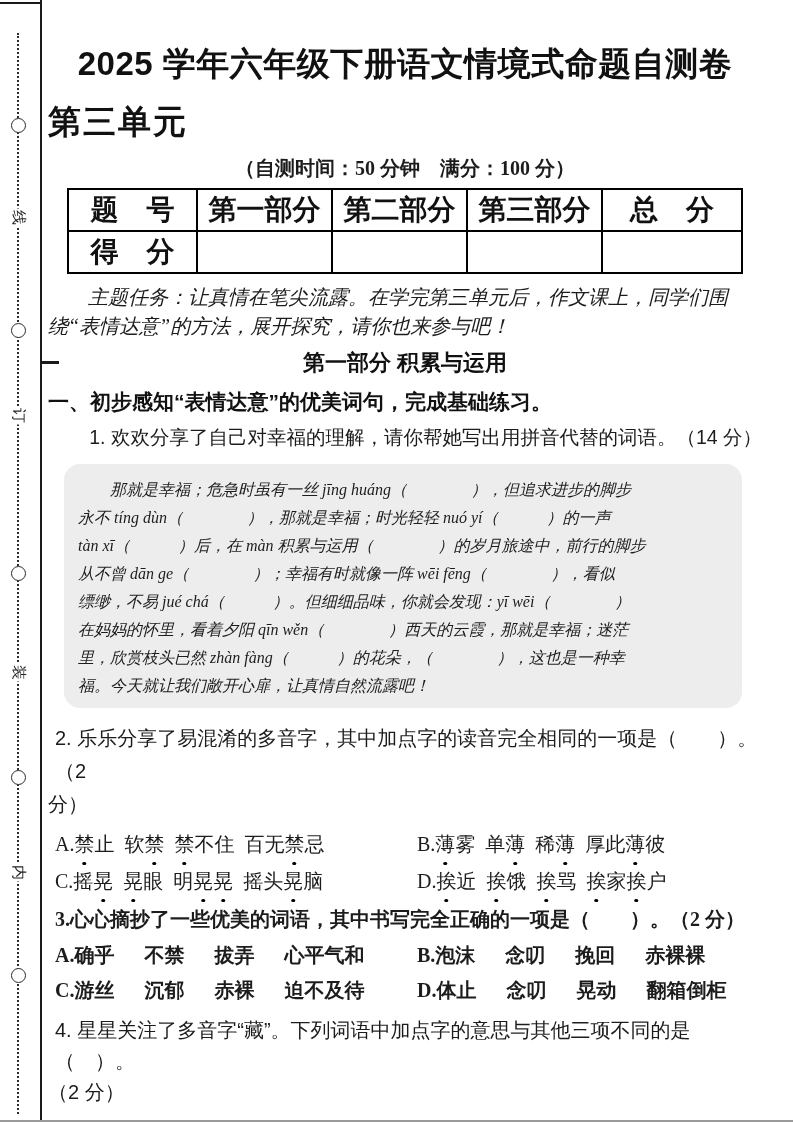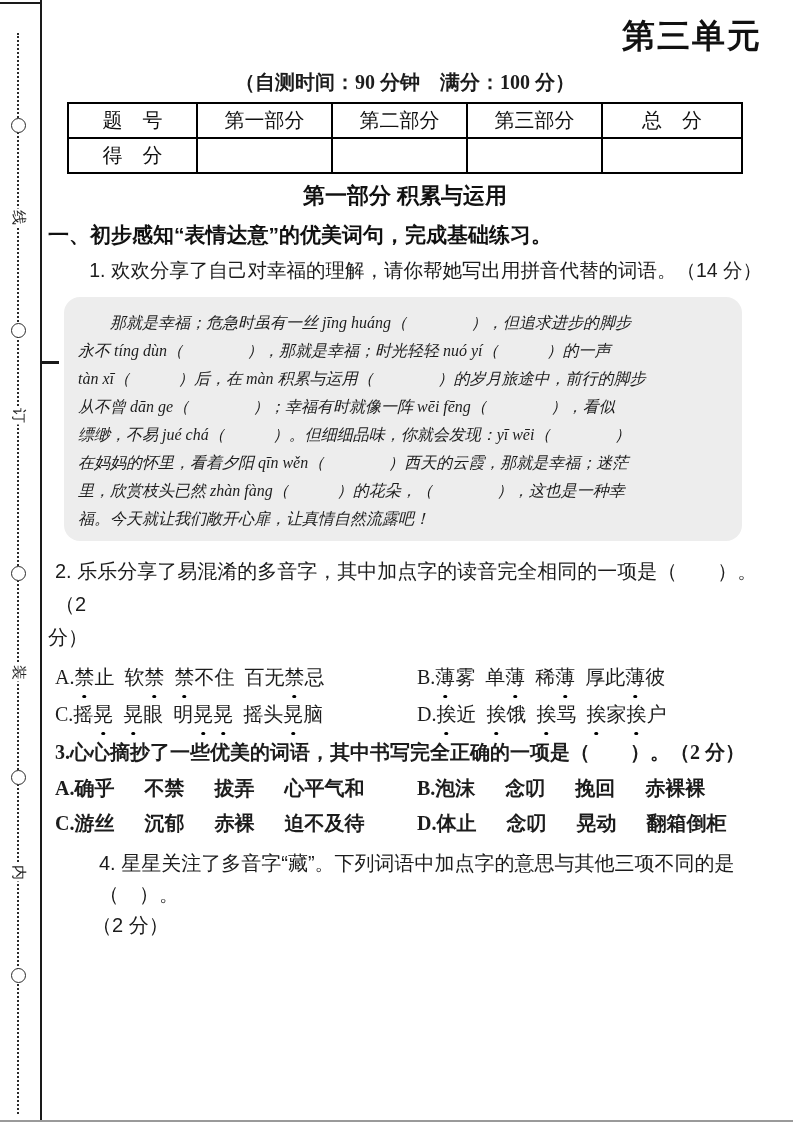--- a/index.html
+++ b/index.html
@@ -19,43 +19,43 @@
   .frame-v{position:absolute;left:40px;top:0;bottom:0;width:2px;background:#1a1a1a;}
   .frame-top{position:absolute;left:0;top:2px;width:41px;height:2px;background:#1a1a1a;}
   .fold-tick{position:absolute;left:41px;top:361px;width:18px;height:2.5px;background:#1a1a1a;}
   .bottom-edge{position:absolute;left:0;right:0;bottom:0;height:2px;background:#9a9a9a;}
 
   
   .content{position:absolute;left:48px;top:0;width:714px;}
 
   h1.title{margin:42px 0 0;text-align:center;font-size:33px;line-height:44px;font-weight:bold;
     font-family:"Liberation Sans","DejaVu Sans",sans-serif;letter-spacing:0.5px;color:#111;}
-  h2.subtitle{margin:14px 0 11px;text-align:right;font-size:33px;line-height:44px;font-weight:bold;
+  h2.subtitle{margin:14px 0 11px;text-align:left;font-size:33px;line-height:44px;font-weight:bold;
     font-family:"Liberation Sans","DejaVu Sans",sans-serif;letter-spacing:2px;color:#111;}
   .info{margin-top:9px;text-align:center;font-size:20px;line-height:26px;font-weight:600;}
 
   table.score-table{margin:7px auto 0;border-collapse:collapse;table-layout:fixed;width:654px;
     font-family:"Liberation Sans","DejaVu Sans",sans-serif;}
   table.score-table td{border:2px solid #000;height:31px;text-align:center;vertical-align:middle;
-    font-size:20px;font-weight:400;white-space:pre;color:#111;}
+    font-size:28px;font-weight:700;white-space:pre;color:#111;}
   .col1{width:125px;} .col2{width:131px;} .col3{width:131px;} .col4{width:131px;} .col5{width:136px;}
 
   .theme{margin:9px 0 0;font-size:20px;line-height:29px;text-indent:2em;font-style:italic;}
 
   h3.section{margin:7px 0 0;text-align:center;font-size:22px;line-height:30px;font-weight:bold;
     font-family:"Liberation Sans","DejaVu Sans",sans-serif;color:#111;}
   .subheading{margin-top:10px;font-size:21px;line-height:28px;font-weight:bold;
     font-family:"Liberation Sans","DejaVu Sans",sans-serif;color:#111;}
   .stem{font-size:20px;line-height:27px;}
   .stem.s-sans{font-family:"Liberation Sans","DejaVu Sans",sans-serif;font-weight:500;}
   .q1-stem{margin-top:8px;padding-left:18px;font-size:19.5px;text-align:right;}
   .q2-stem{margin-top:14px;line-height:33px;font-weight:600;}
   .q2-stem .l1{padding-left:7px;}
   .q3-stem{margin-top:5px;padding-left:7px;font-weight:600;line-height:28px;}
-  .q4-stem{margin-top:7px;line-height:31px;font-weight:600;margin-left:44px;}
+  .q4-stem{margin-top:7px;line-height:31px;font-weight:600;}
   .q4-stem .l1{padding-left:7px;}
 
   .passage-box{margin:13px 0 0 16px;width:678px;box-sizing:border-box;background:#ededed;
     border-radius:16px;padding:12px 6px 8px 14px;font-size:16px;line-height:28px;
     font-style:italic;overflow:hidden;}
   .pline{white-space:pre;}
   .pline.indent{text-indent:2em;}
 
   .opt-grid{display:grid;padding-left:7px;font-size:20px;}
   .opt-grid.two{grid-template-columns:362px 1fr;line-height:37px;margin-top:5px;}
@@ -82,42 +82,44 @@
   <div class="b-circle" style="top:770px"></div>
   <div class="b-char" style="top:863px">内</div>
   <div class="b-circle" style="top:968px"></div>
   <div class="frame-v"></div>
   <div class="frame-top"></div>
   <div class="fold-tick"></div>
   <div class="bottom-edge"></div>
 
   <div class="content">
 
+    <h1 class="title">2025 学年六年级下册语文情境式命题自测卷</h1>
     <h2 class="subtitle">第三单元</h2>
-    <div class="info">（自测时间：90 分钟　满分：100 分）</div>
+    <div class="info">（自测时间：50 分钟　满分：100 分）</div>
 
     <table class="score-table">
       <tbody>
         <tr>
           <td class="col1">题　号</td>
           <td class="col2">第一部分</td>
           <td class="col3">第二部分</td>
           <td class="col4">第三部分</td>
           <td class="col5">总　分</td>
         </tr>
         <tr>
           <td class="col1">得　分</td>
           <td class="col2"></td>
           <td class="col3"></td>
           <td class="col4"></td>
           <td class="col5"></td>
         </tr>
       </tbody>
     </table>
 
+    <p class="theme">主题任务：让真情在笔尖流露。在学完第三单元后，作文课上，同学们围绕“表情达意”的方法，展开探究，请你也来参与吧！</p>
 
     <h3 class="section">第一部分 积累与运用</h3>
     <div class="subheading">一、初步感知“表情达意”的优美词句，完成基础练习。</div>
 
     <div class="stem s-sans q1-stem">1. 欢欢分享了自己对幸福的理解，请你帮她写出用拼音代替的词语。（14 分）</div>
 
     <div class="passage-box">
       <div class="pline indent">那就是幸福；危急时虽有一丝 jīng huáng（　　　　），但追求进步的脚步</div>
       <div class="pline">永不 tíng dùn（　　　　），那就是幸福；时光轻轻 nuó yí（　　　）的一声</div>
       <div class="pline">tàn xī（　　　）后，在 màn 积累与运用（　　　　）的岁月旅途中，前行的脚步</div>

